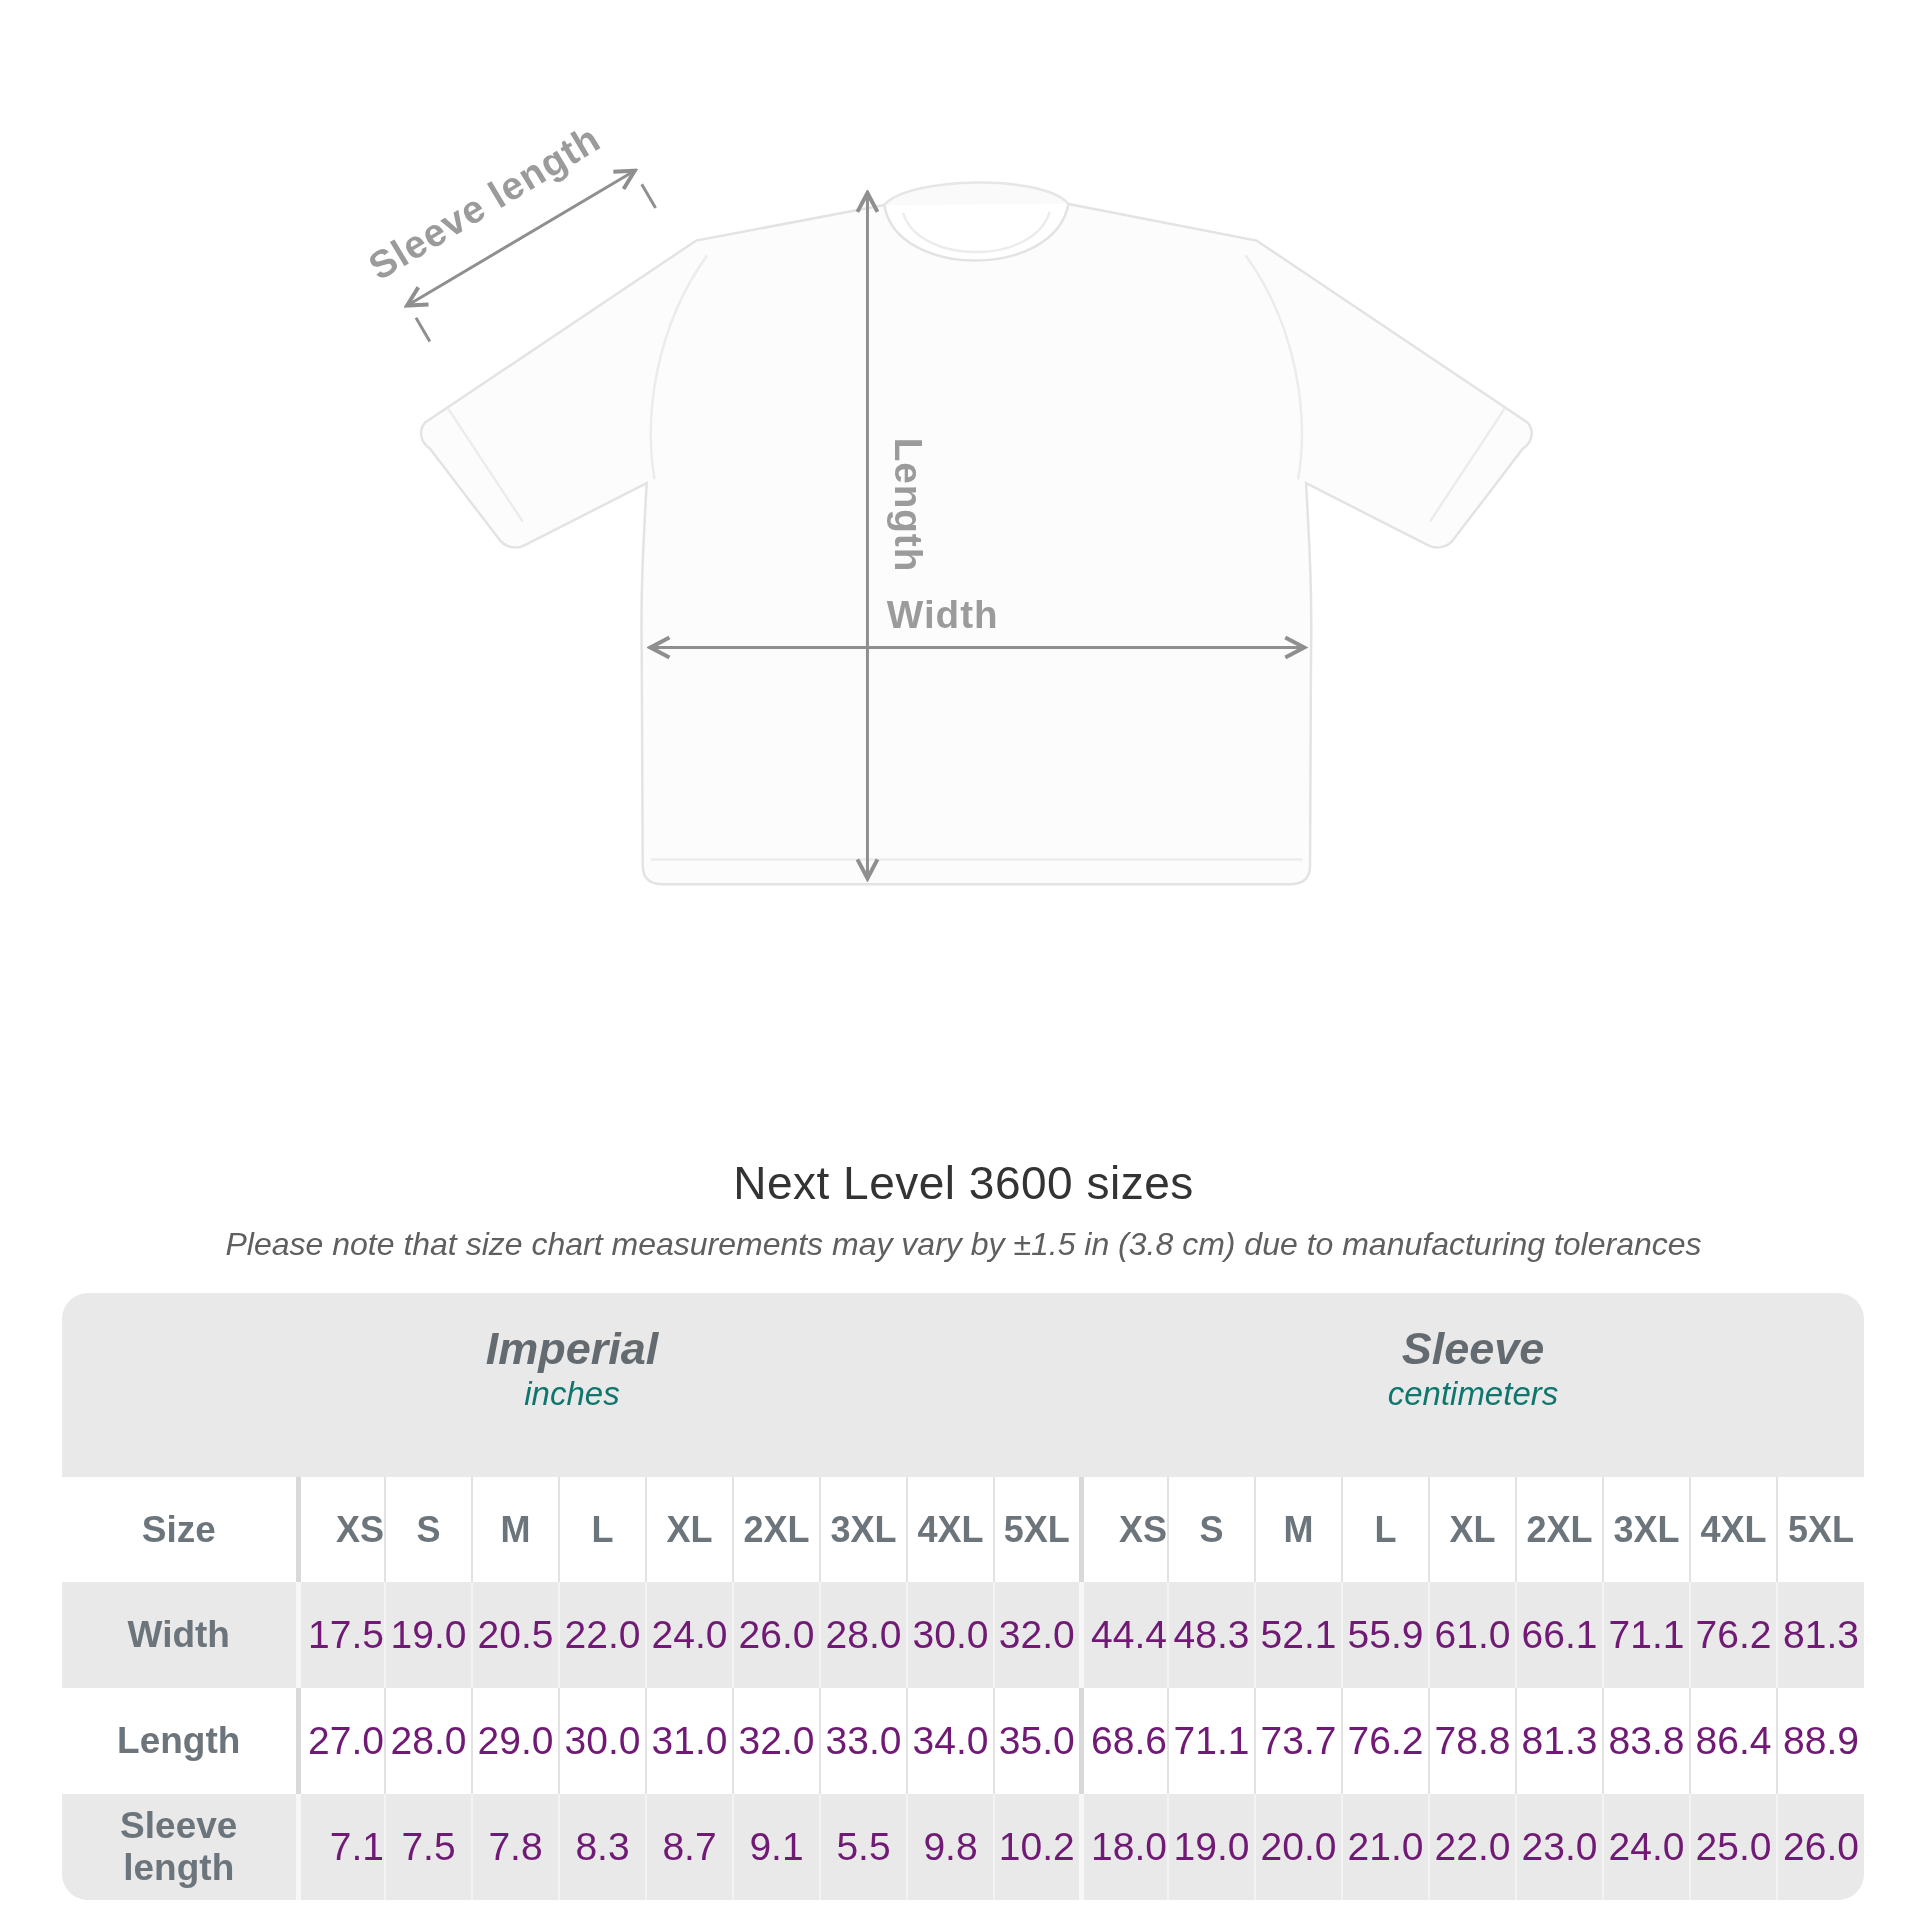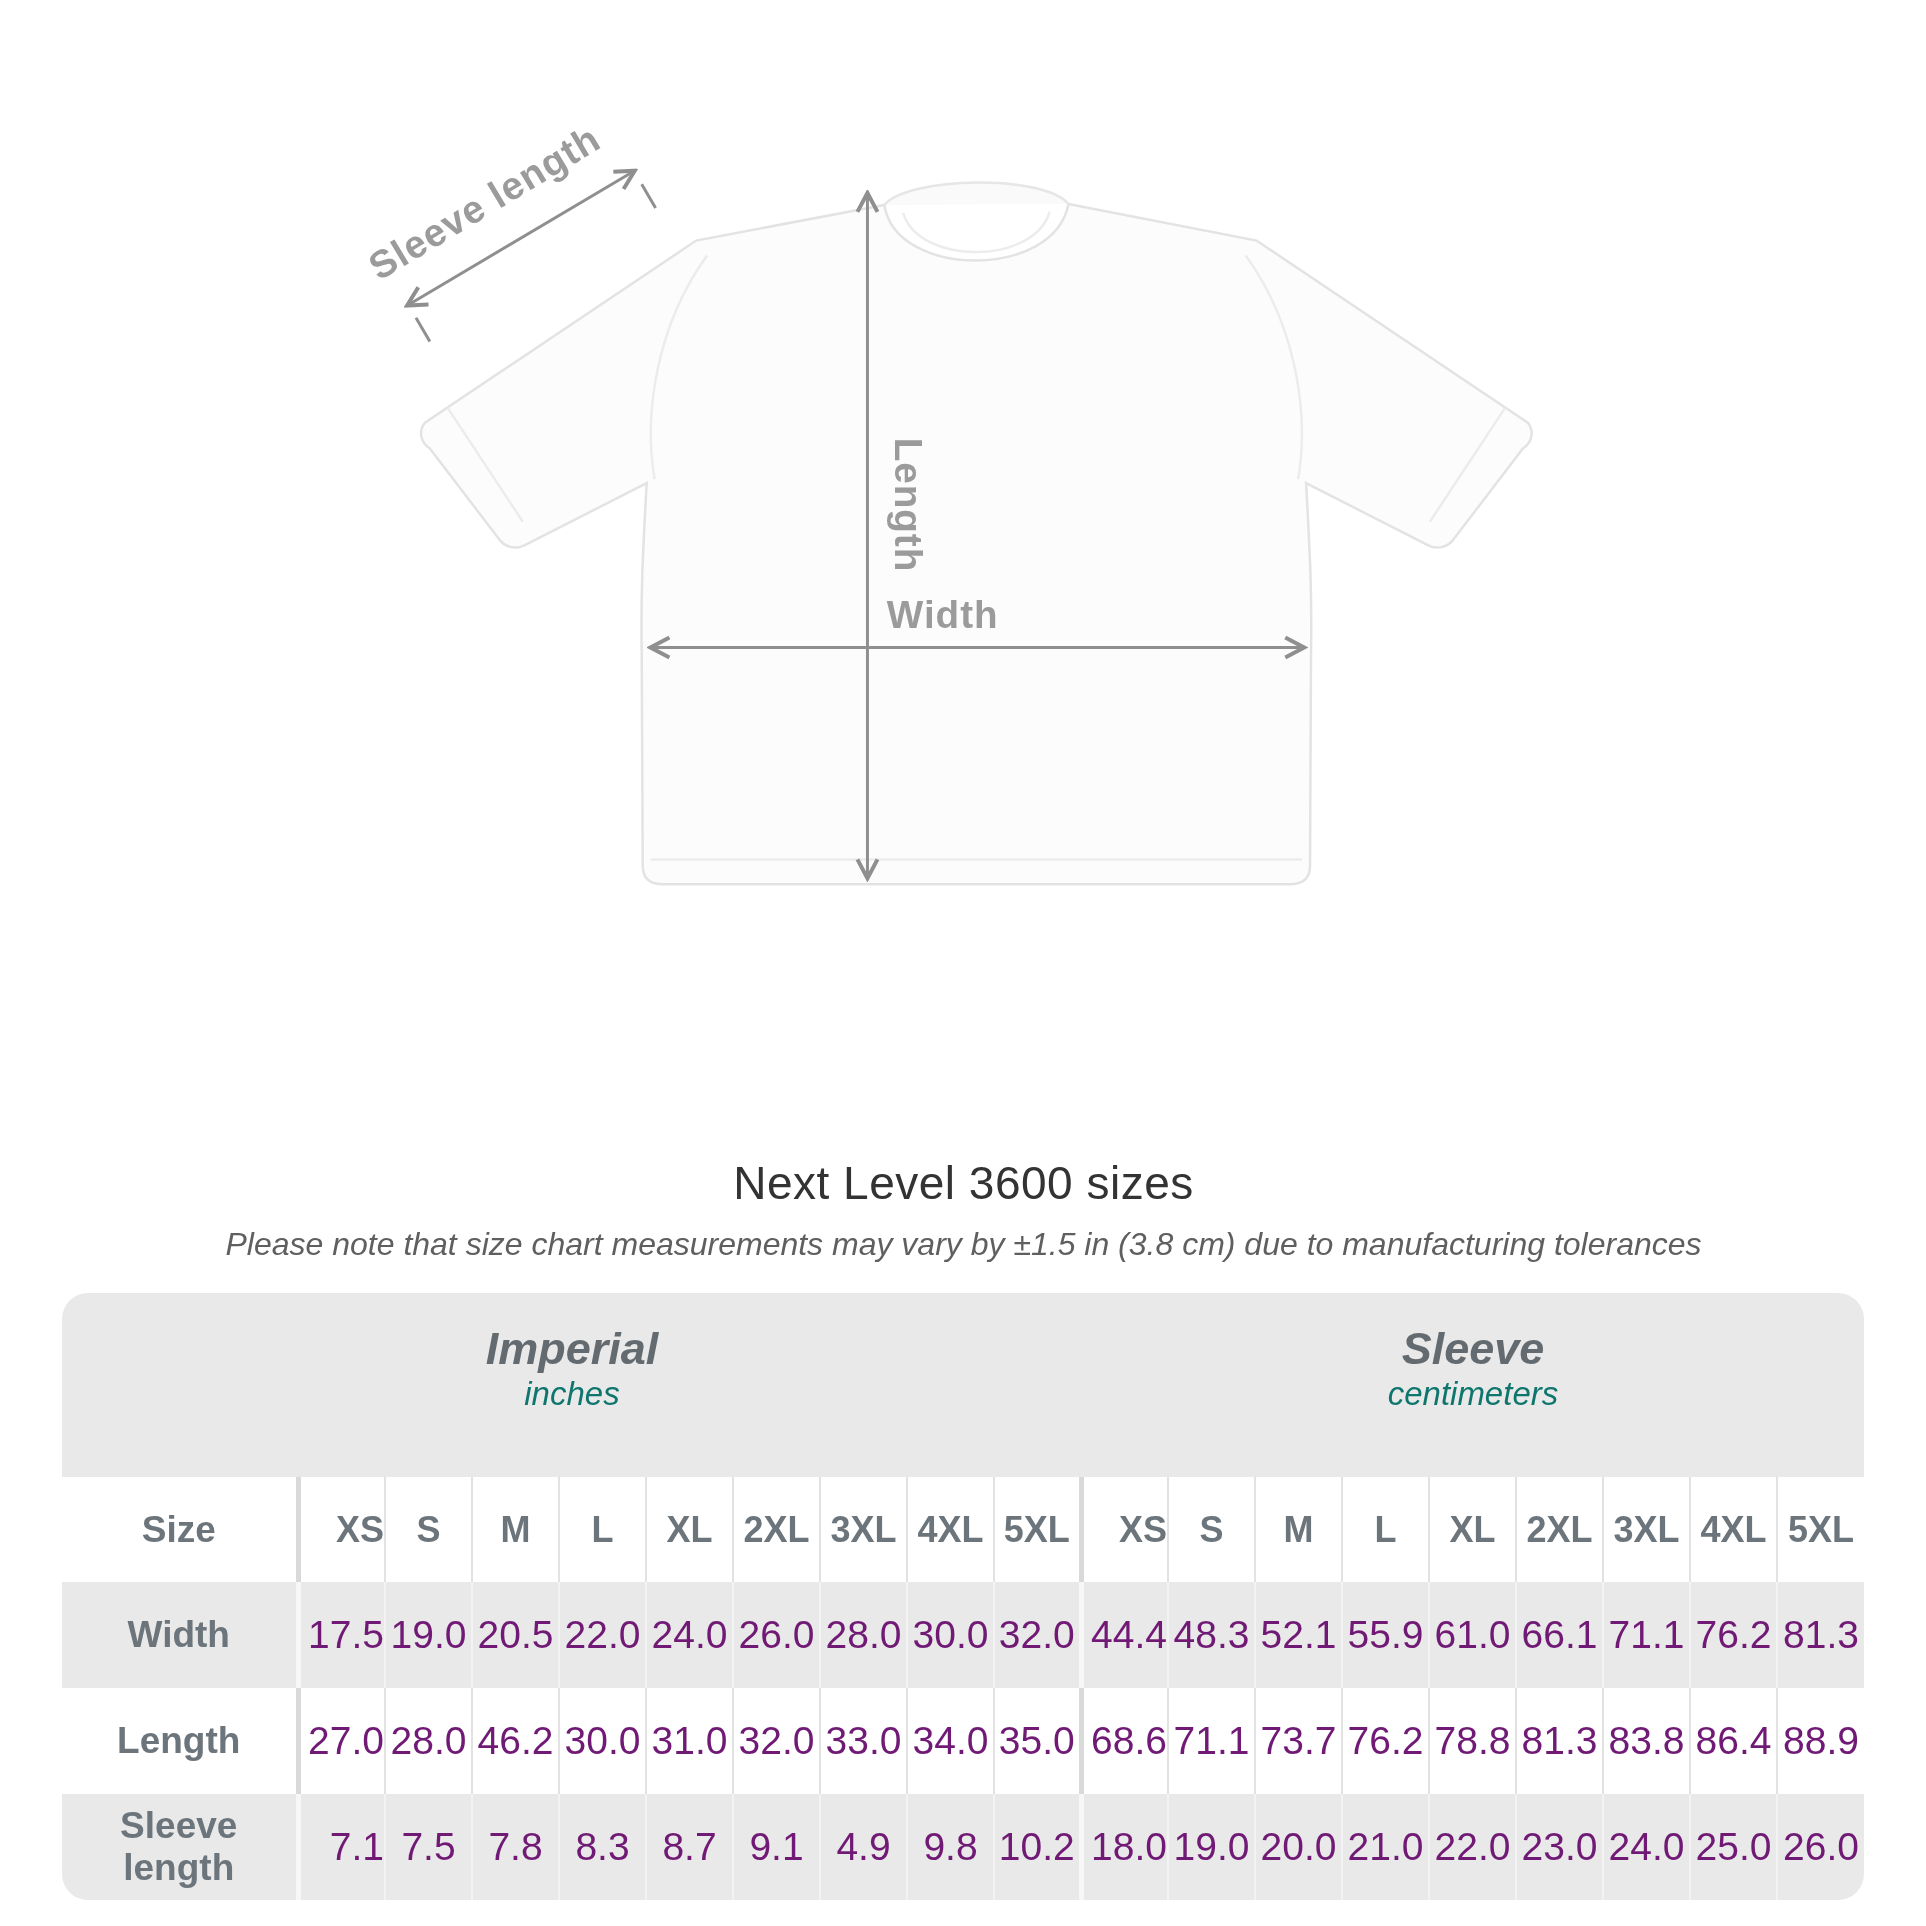--- a/index.html
+++ b/index.html
@@ -203,21 +203,21 @@
             <td class="val cb">61.0</td>
             <td class="val cb">66.1</td>
             <td class="val cb">71.1</td>
             <td class="val cb">76.2</td>
             <td class="val cb">81.3</td>
           </tr>
           <tr class="row-white">
             <th class="row-label">Length</th>
             <td class="val cb cb-thick">27.0</td>
             <td class="val cb">28.0</td>
-            <td class="val cb">46.2</td>
+            <td class="val cb">29.0</td>
             <td class="val cb">30.0</td>
             <td class="val cb">31.0</td>
             <td class="val cb">32.0</td>
             <td class="val cb">33.0</td>
             <td class="val cb">34.0</td>
             <td class="val cb">35.0</td>
             <td class="val cb cb-thick">68.6</td>
             <td class="val cb">71.1</td>
             <td class="val cb">73.7</td>
             <td class="val cb">76.2</td>
@@ -228,21 +228,21 @@
             <td class="val cb">88.9</td>
           </tr>
           <tr class="row-gray">
             <th class="row-label">Sleeve length</th>
             <td class="val cb cb-thick">7.1</td>
             <td class="val cb">7.5</td>
             <td class="val cb">7.8</td>
             <td class="val cb">8.3</td>
             <td class="val cb">8.7</td>
             <td class="val cb">9.1</td>
-            <td class="val cb">4.9</td>
+            <td class="val cb">5.5</td>
             <td class="val cb">9.8</td>
             <td class="val cb">10.2</td>
             <td class="val cb cb-thick">18.0</td>
             <td class="val cb">19.0</td>
             <td class="val cb">20.0</td>
             <td class="val cb">21.0</td>
             <td class="val cb">22.0</td>
             <td class="val cb">23.0</td>
             <td class="val cb">24.0</td>
             <td class="val cb">25.0</td>

